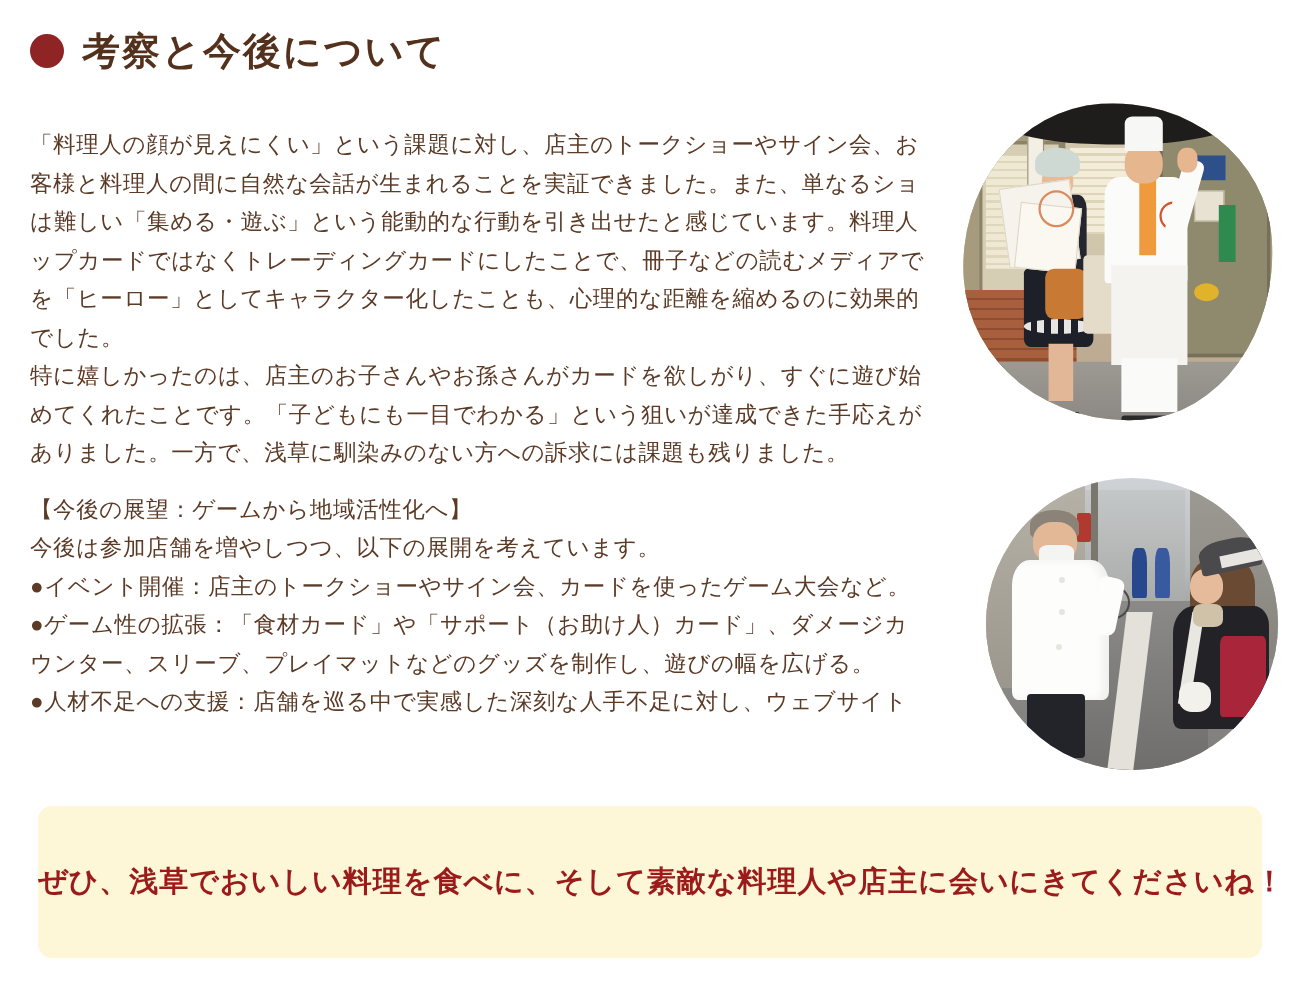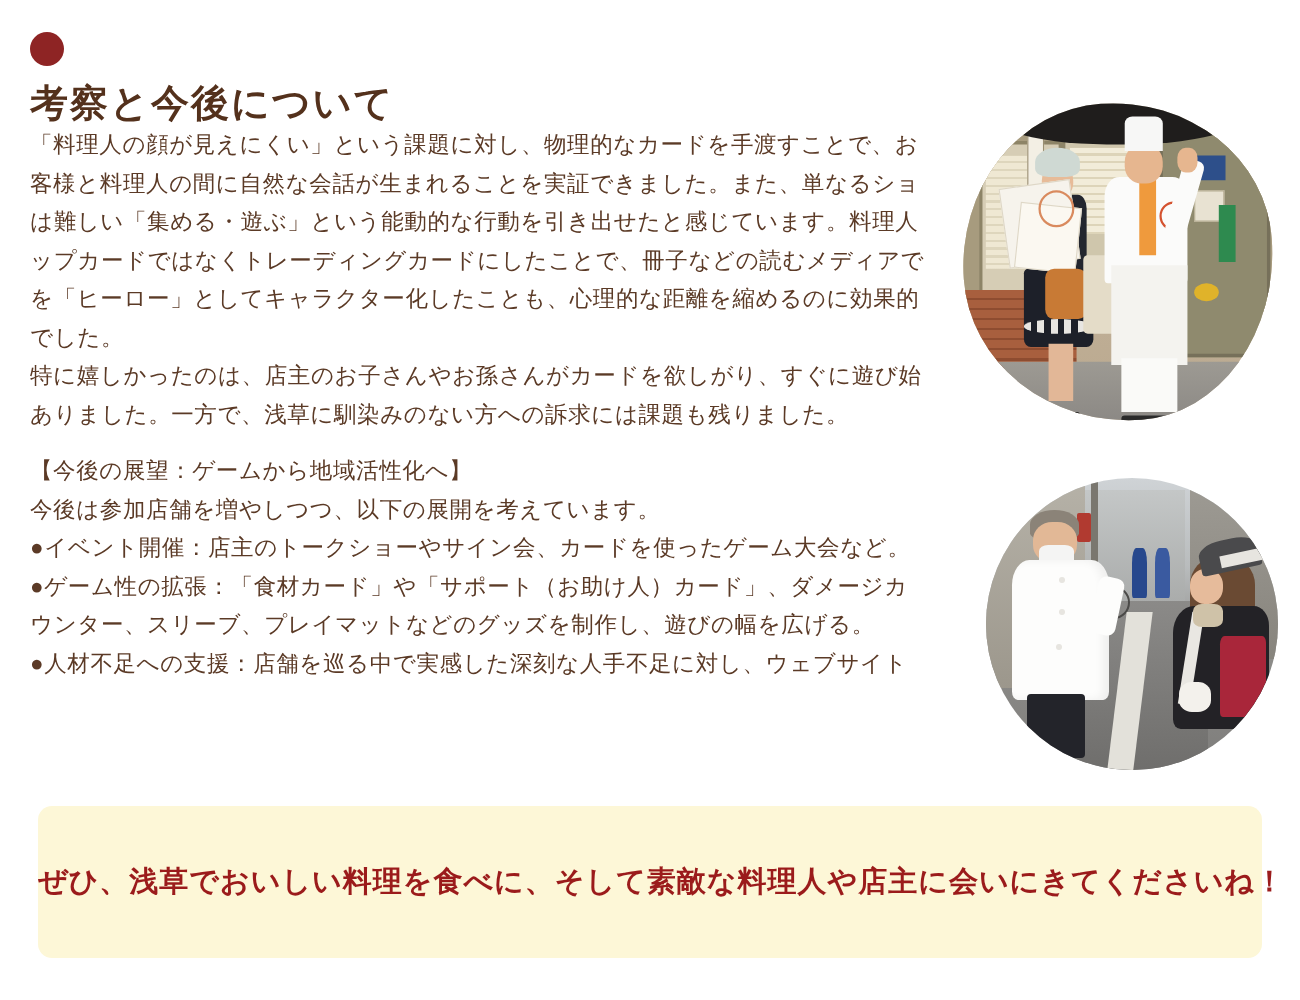--- a/index.html
+++ b/index.html
@@ -15,22 +15,22 @@
     font-family: "Liberation Sans", "DejaVu Sans", sans-serif;
     color: #5c3d2b;
   }
 
   
   .page-title {
     position: absolute;
     left: 30px;
     top: 32px;
     display: flex;
+    align-items: center;
     gap: 18px;
-    flex-direction: column;
   }
   .title-bullet {
     width: 34px;
     height: 34px;
     border-radius: 50%;
     background: #8e2424;
     flex: 0 0 auto;
   }
   .title-text {
     font-size: 38px;
@@ -195,27 +195,28 @@
 <body>
 
 <div class="page-title">
   <span class="title-bullet" style="background: rgb(142, 36, 36);"></span>
   <span class="title-text">考察と今後について</span>
 </div>
 
 <div class="body-col">
 
   <div class="para">
-    <span class="ln">「料理人の顔が見えにくい」という課題に対し、物理的なカードを手渡すことで、お</span>
+    <span class="ln">「料理人の顔が見えにくい」という課題に対し、店主のトークショーやサイン会、お</span>
     <span class="ln">客様と料理人の間に自然な会話が生まれることを実証できました。また、単なるショ</span>
     <span class="ln">は難しい「集める・遊ぶ」という能動的な行動を引き出せたと感じています。料理人</span>
     <span class="ln">ップカードではなくトレーディングカードにしたことで、冊子などの読むメディアで</span>
     <span class="ln">を「ヒーロー」としてキャラクター化したことも、心理的な距離を縮めるのに効果的</span>
     <span class="ln">でした。</span>
     <span class="ln">特に嬉しかったのは、店主のお子さんやお孫さんがカードを欲しがり、すぐに遊び始</span>
+    <span class="ln">めてくれたことです。「子どもにも一目でわかる」という狙いが達成できた手応えが</span>
     <span class="ln">ありました。一方で、浅草に馴染みのない方への訴求には課題も残りました。</span>
   </div>
 
   <div class="para second">
     <span class="ln">【今後の展望：ゲームから地域活性化へ】</span>
     <span class="ln">今後は参加店舗を増やしつつ、以下の展開を考えています。</span>
     <span class="ln">●イベント開催：店主のトークショーやサイン会、カードを使ったゲーム大会など。</span>
     <span class="ln">●ゲーム性の拡張：「食材カード」や「サポート（お助け人）カード」、ダメージカ</span>
     <span class="ln">ウンター、スリーブ、プレイマットなどのグッズを制作し、遊びの幅を広げる。</span>
     <span class="ln">●人材不足への支援：店舗を巡る中で実感した深刻な人手不足に対し、ウェブサイト</span>

